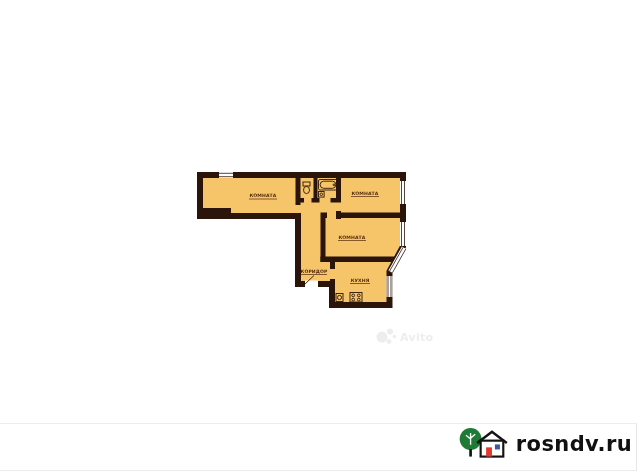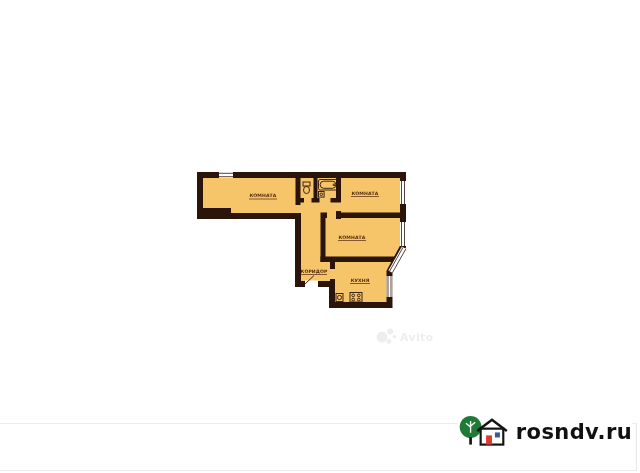--- a/index.html
+++ b/index.html
@@ -9,21 +9,21 @@
   }
   .plan-svg{position:absolute;left:0;top:0;}
   .room-label{font-family:"DejaVu Sans","Liberation Sans",sans-serif;font-size:4.6px;font-weight:bold;letter-spacing:.1px;}
   .wm-text{font-family:"DejaVu Sans","Liberation Sans",sans-serif;font-size:11px;font-weight:600;letter-spacing:.3px;}
   .frame-corner{
     position:absolute;left:0;top:423px;right:3px;bottom:2px;
     border-top:1px solid #ececec;border-right:1px solid #e6e6e6;border-bottom:1px solid #ececec;
     pointer-events:none;
   }
   .site-logo{
-    position:absolute;right:8px;bottom:21px;height:40px;
+    position:absolute;right:8px;bottom:9px;height:40px;
     display:flex;align-items:center;gap:6px;background:#ffffff;
   }
   .site-logo-text{
     color:#111111;font-size:21px;font-weight:bold;letter-spacing:.4px;
     font-family:"DejaVu Sans","Liberation Sans",sans-serif;
   }
 </style>
 </head>
 <body>
 

